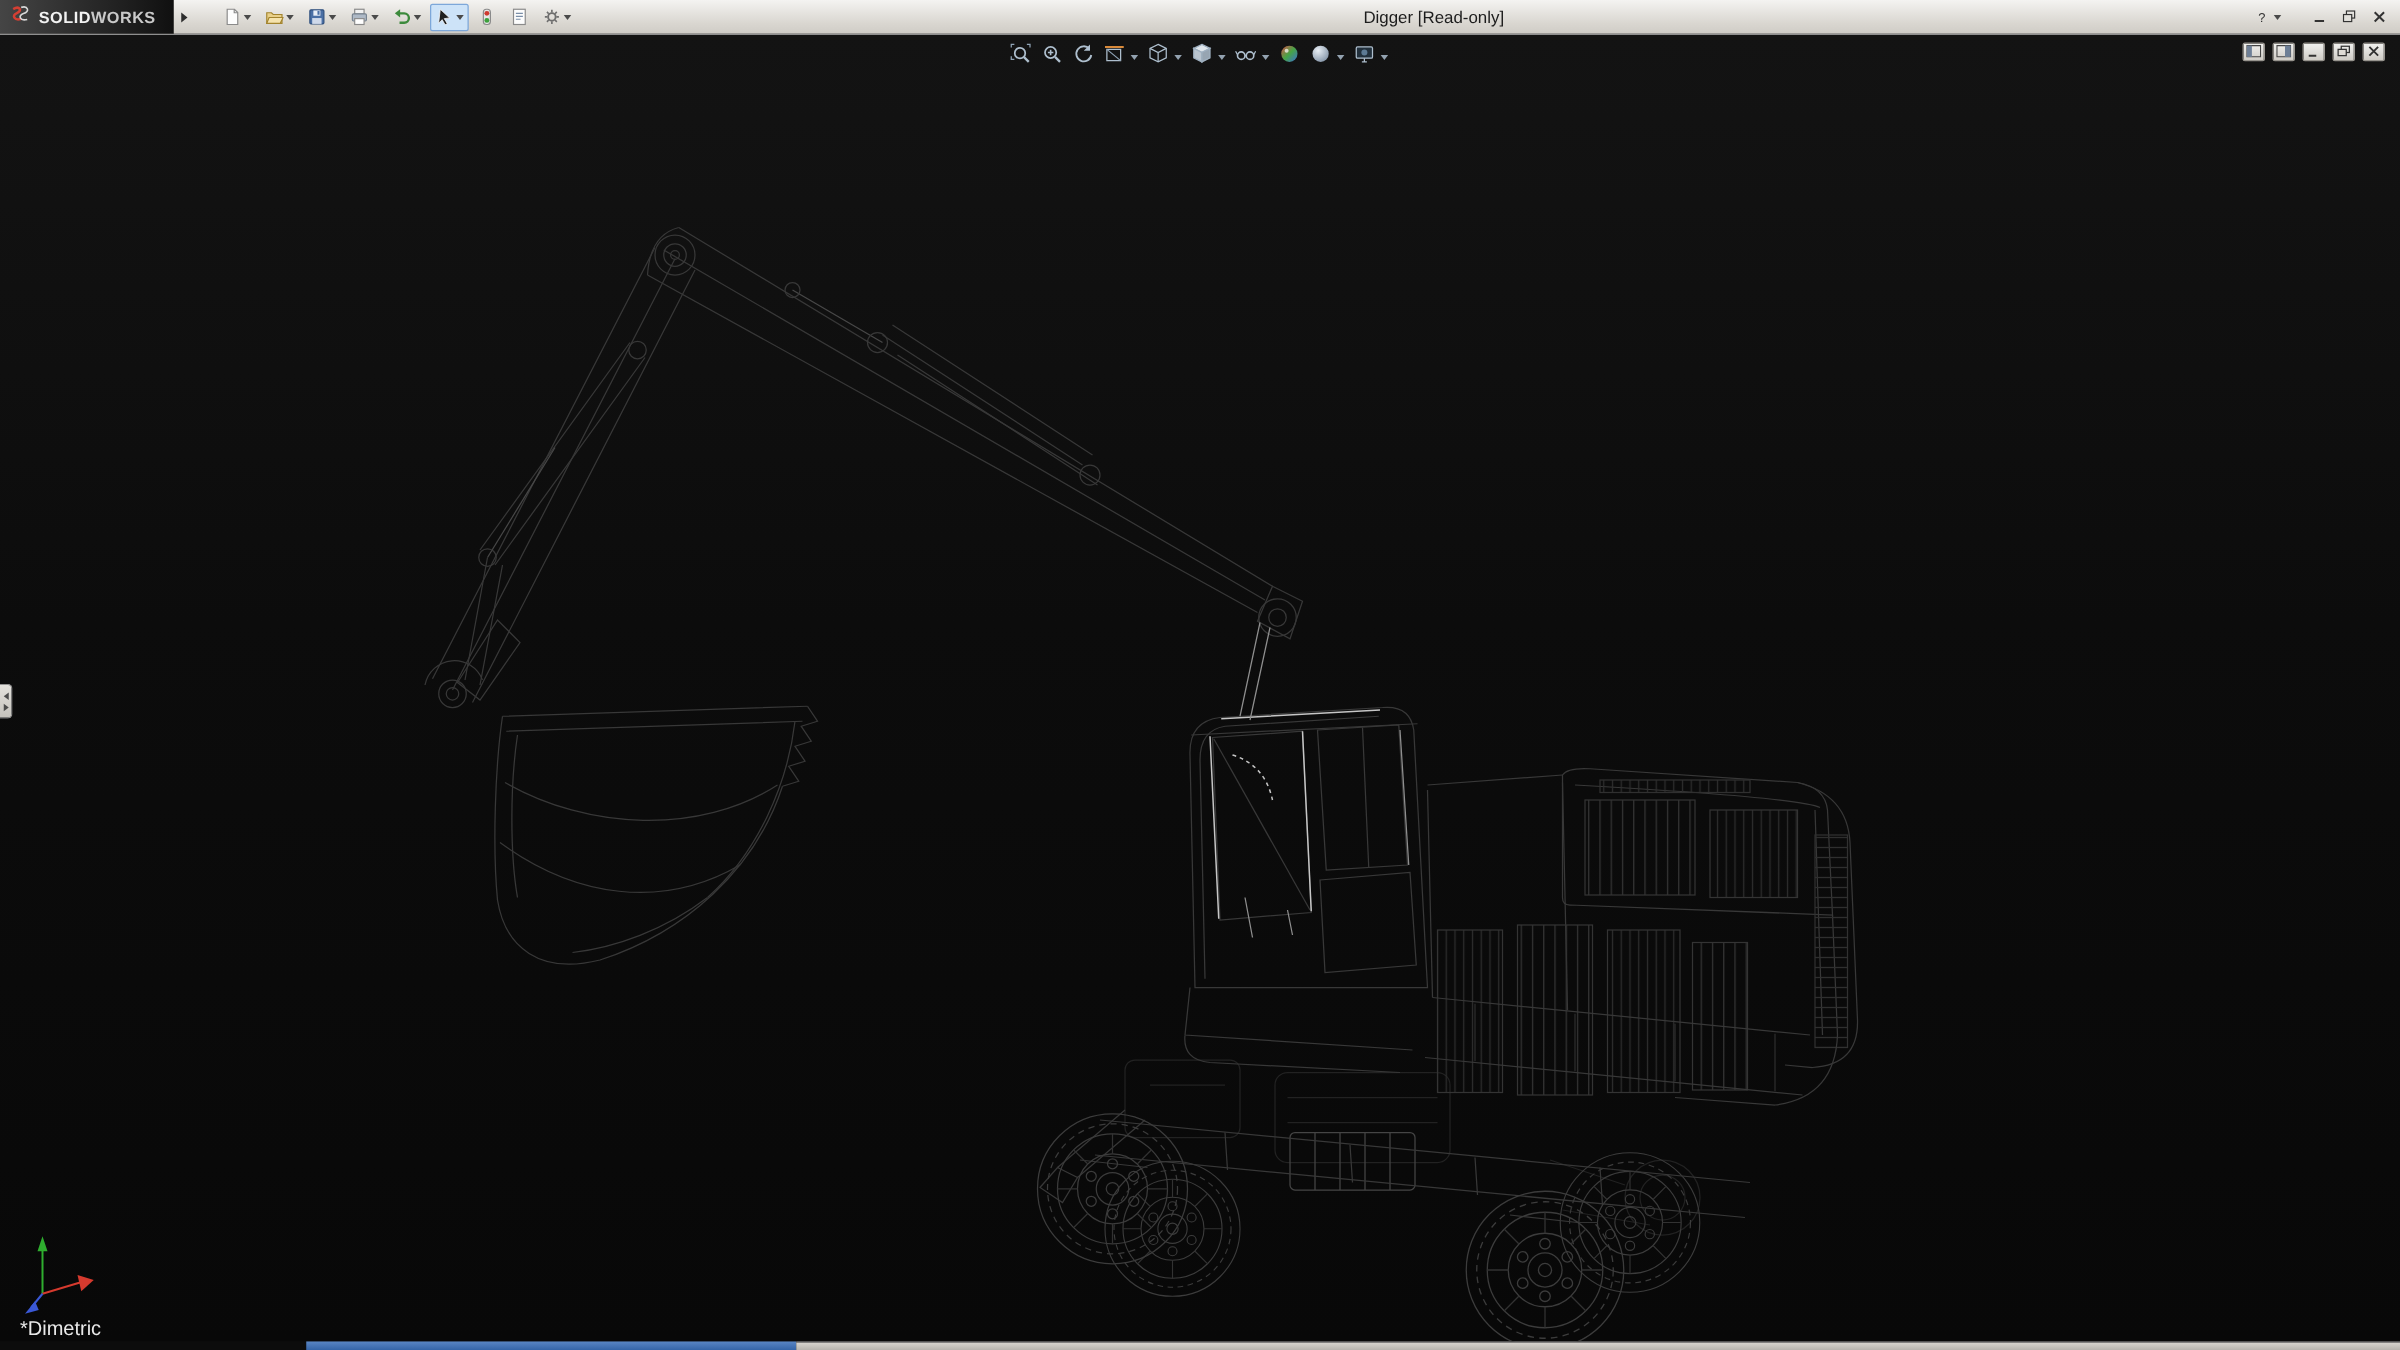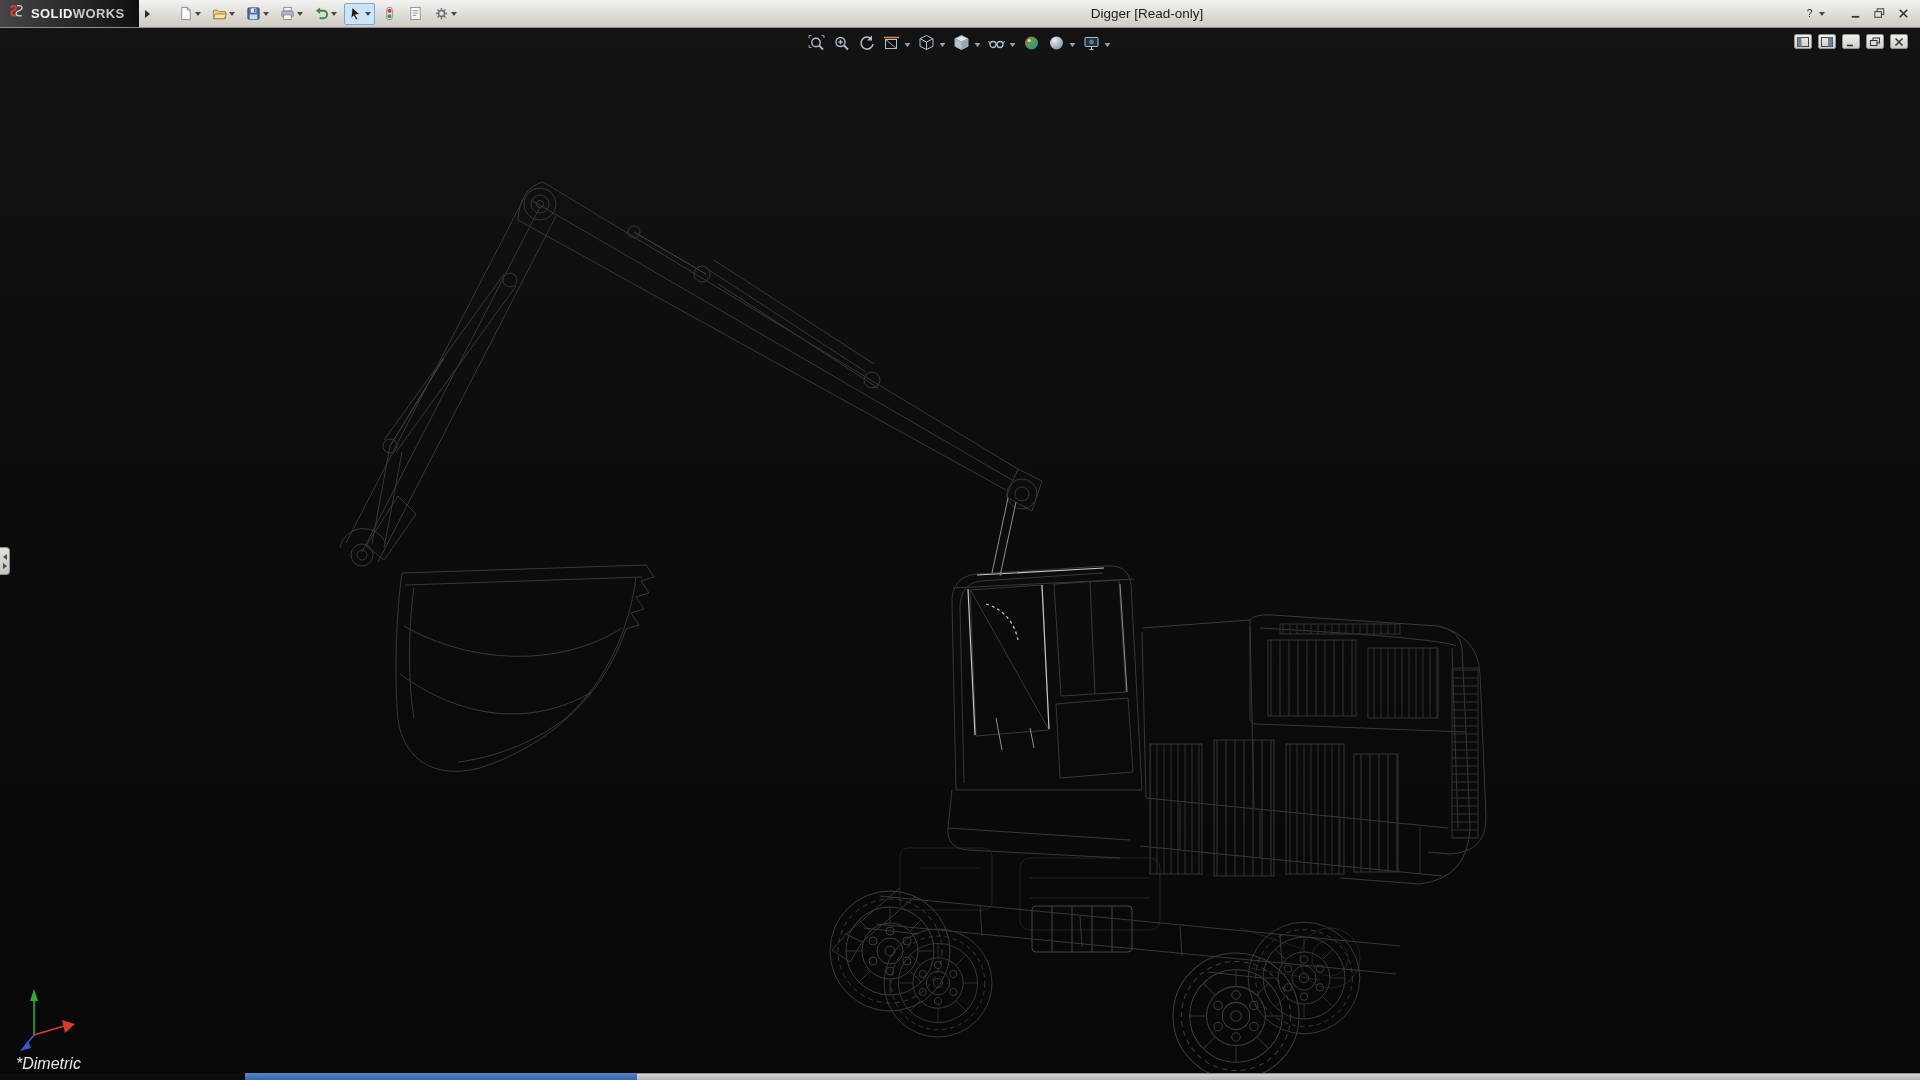--- a/index.html
+++ b/index.html
@@ -49,21 +49,21 @@
   .panel-tab { position:absolute; left:0; top:519px; width:10px; height:28px;
                background:linear-gradient(#e3e1dc,#c6c3bd); border:1px solid #8f8f8f; border-left:none;
                border-radius:0 4px 4px 0; display:flex; flex-direction:column;
                align-items:center; justify-content:center; gap:3px; z-index:6; }
   .tri-l { width:0; height:0; border-top:3px solid transparent; border-bottom:3px solid transparent;
            border-right:4px solid #4c4c4c; }
   .tri-r { width:0; height:0; border-top:3px solid transparent; border-bottom:3px solid transparent;
            border-left:4px solid #4c4c4c; }
 
   .triad { position:absolute; left:14px; bottom:18px; z-index:4; }
-  .view-label { position:absolute; left:16px; bottom:0px; color:#e9e9e9; font-size:16px; z-index:4;font-style:italic; }
+  .view-label { position:absolute; left:16px; bottom:0px; color:#e9e9e9; font-size:16px; z-index:4; }
 
   
   .bottom-strip { height:7px; display:flex; }
   .seg.dark { width:245px; background:#0c0c0c; }
   .seg.blue { width:392px; background:linear-gradient(#5a86c4,#3565a8); }
   .seg.gray { flex:1; background:linear-gradient(#d8d5cf,#b7b4ae); border-top:1px solid #8f8f8f; }
 </style>
 </head>
 <body>
 

